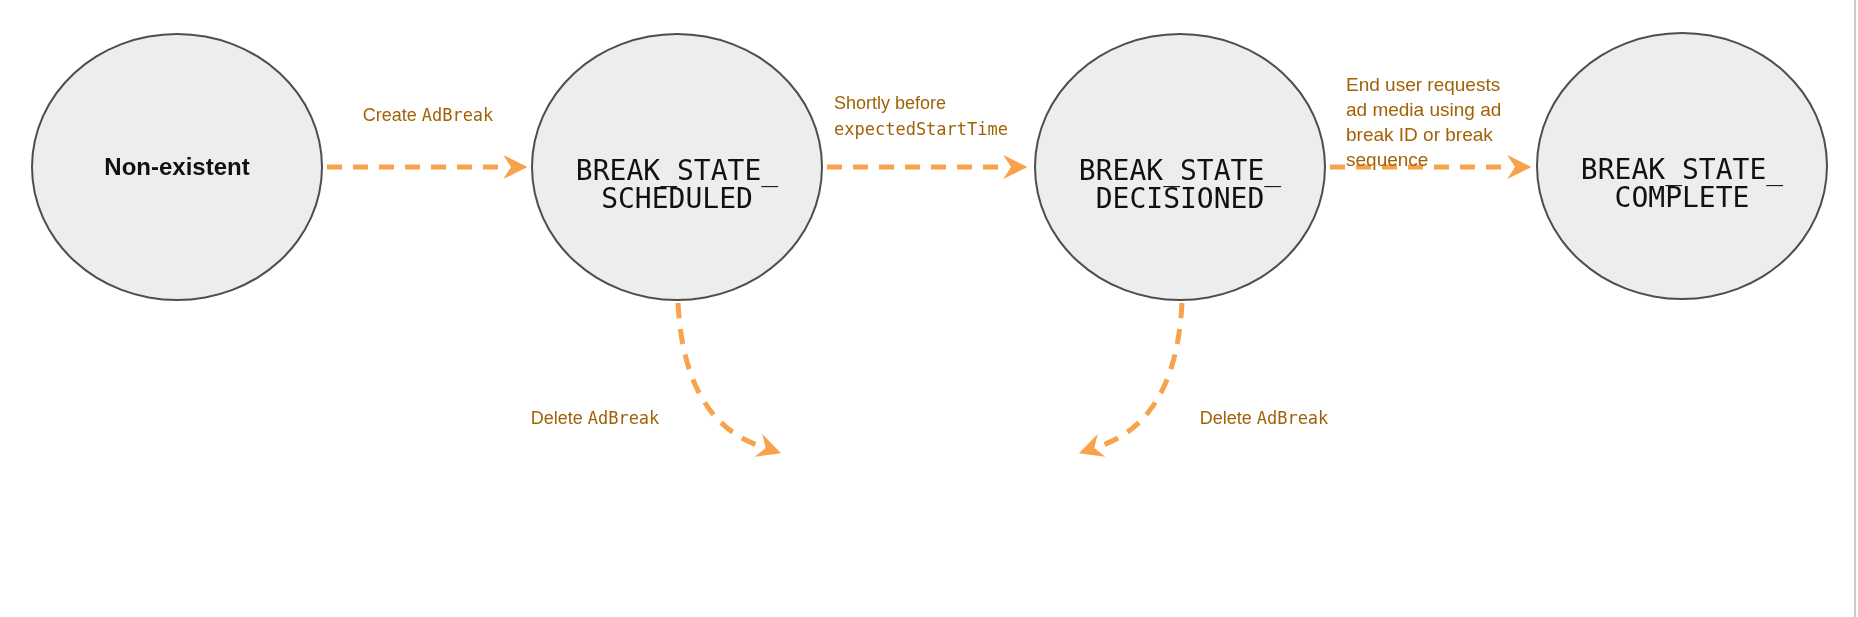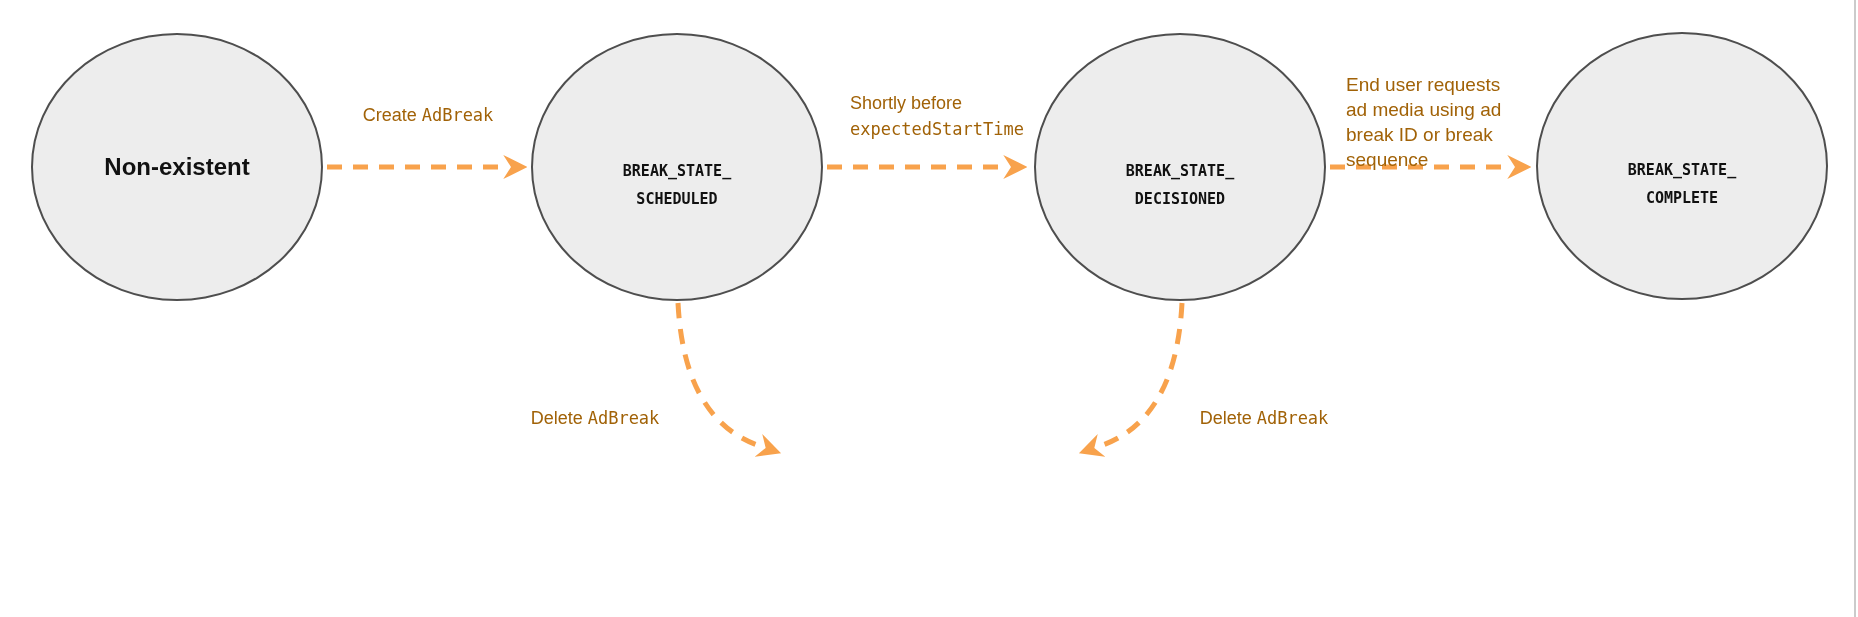--- a/index.html
+++ b/index.html
@@ -36,22 +36,22 @@
   }
   .node-label-plain {
     font-family: "Liberation Sans", sans-serif;
     font-weight: bold;
     font-size: 24px;
     line-height: 28px;
     color: #111111;
   }
   .node-label-code {
     font-family: "DejaVu Sans Mono", monospace;
-    font-weight: bold;
-    font-size: 15px;
+    font-weight: normal;
+    font-size: 28px;
     line-height: 28px;
     white-space: pre-line;
     color: #111111;
     margin-top: 36px;
   }
   .n1 { left: 31px;   top: 33px;  width: 292px; height: 268px; }
   .n2 { left: 531px;  top: 33px;  width: 292px; height: 268px; }
   .n3 { left: 1034px; top: 33px;  width: 292px; height: 268px; }
   .n4 { left: 1536px; top: 32px;  width: 292px; height: 268px; }
   .n5 { left: 784px;  top: 322px; width: 292px; height: 270px; }
@@ -62,21 +62,21 @@
     color: #a16207;
     white-space: nowrap;
   }
   .edge-label .mono {
     font-family: "DejaVu Sans Mono", monospace;
     font-size: 17px;
   }
   .centered { transform: translate(-50%, -50%); }
   .lbl-create { left: 428px; top: 115px; }
   .lbl-shortly { left: 834px; top: 90px; }
-  .lbl-shortly .line { display: block; margin-left: 16px; }
+  .lbl-shortly .line { display: block; }
   .lbl-enduser {
     left: 1346px; top: 47px;
     font-size: 19px;
     line-height: 25px;
     white-space: pre-line;
   }
   .lbl-delete-left  { left: 595px;  top: 418px; }
   .lbl-delete-right { left: 1264px; top: 418px; }
   .frame-line {
     position: absolute;

